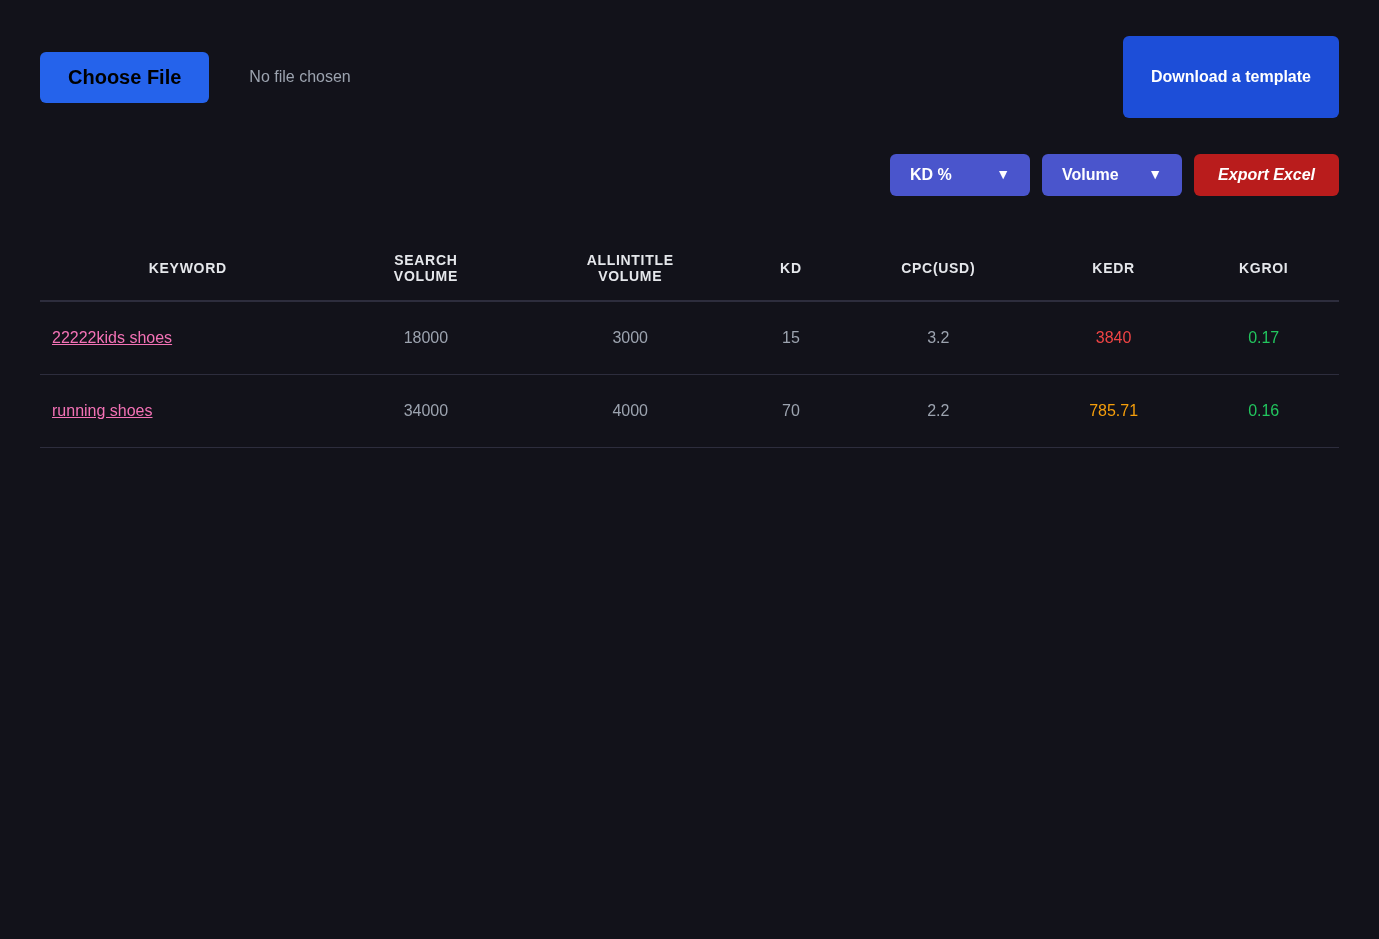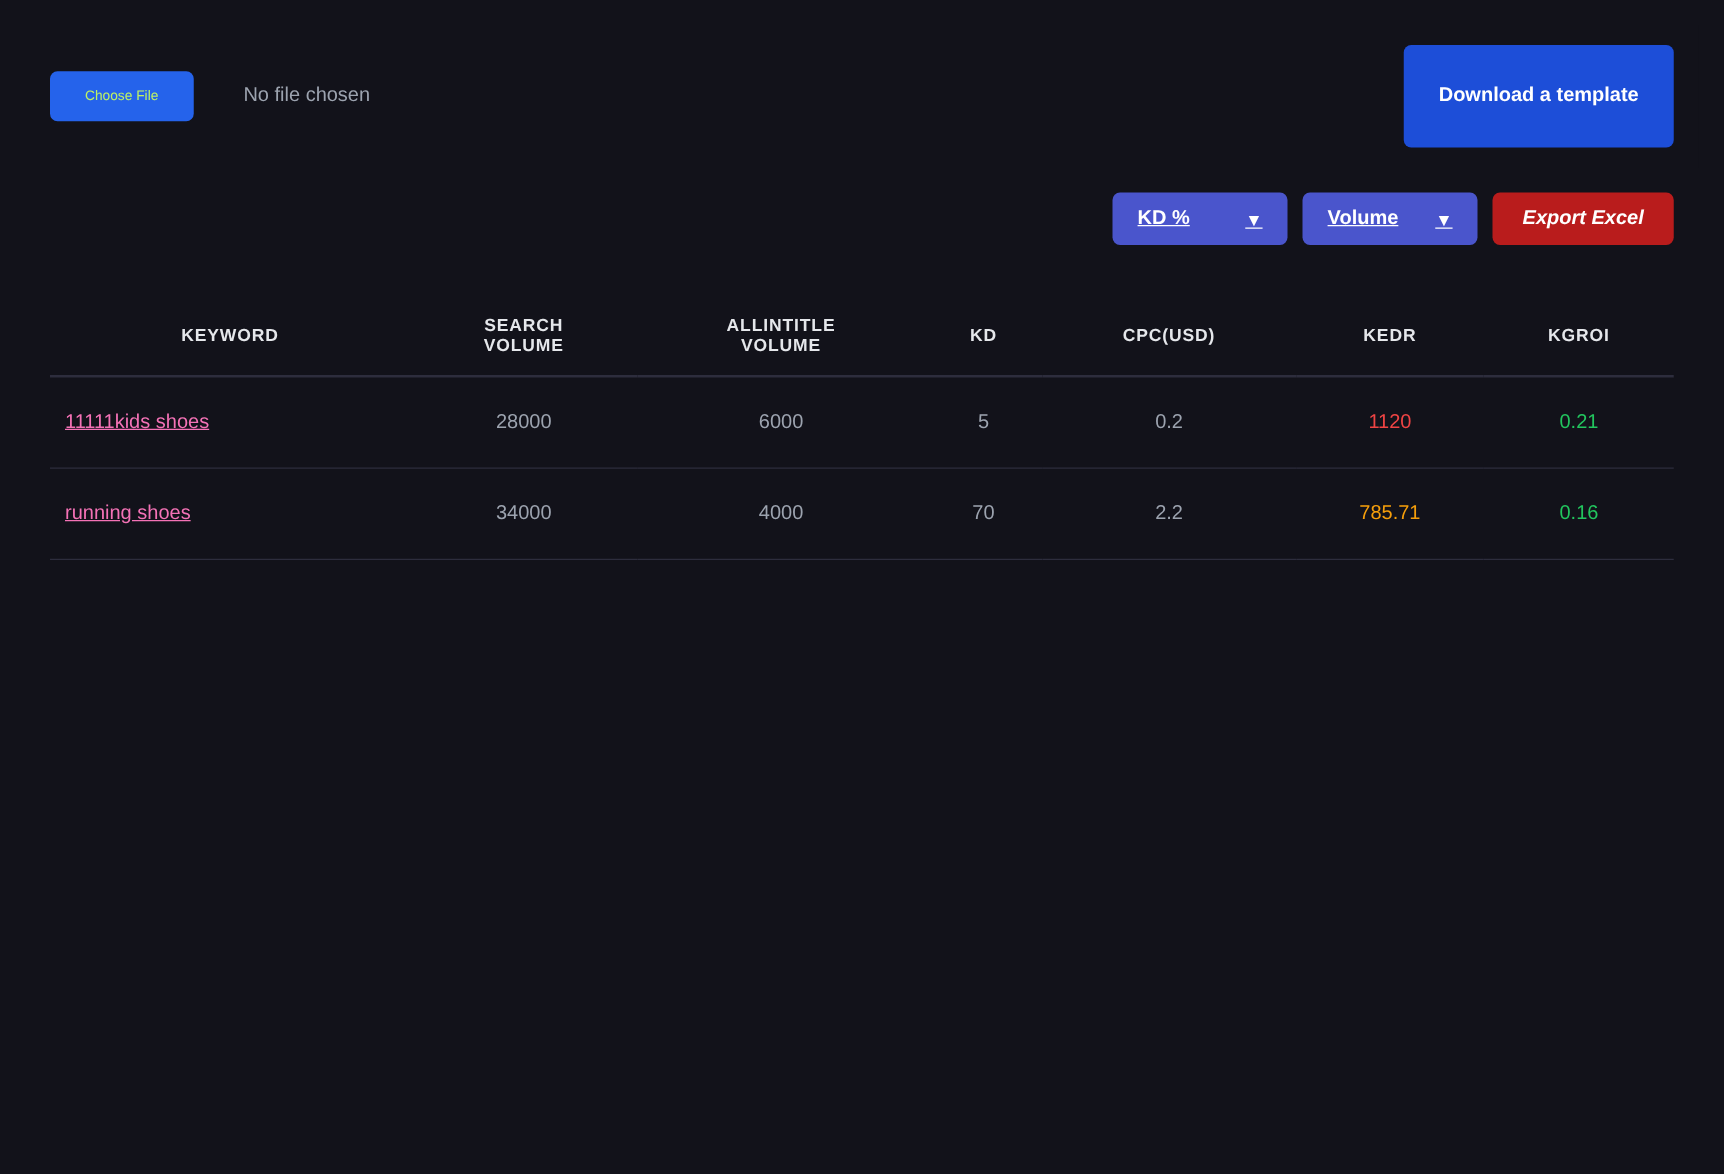--- a/index.html
+++ b/index.html
@@ -26,25 +26,25 @@
     }
 
     .top-bar-left {
       display: flex;
       align-items: center;
       gap: 16px;
     }
 
     .choose-file-btn {
       background-color: #2563eb;
-      color: #bef264;
+      color: #000000;
       border: none;
       padding: 14px 28px;
-      font-size: 11px;
-      font-weight: 400;
+      font-size: 20px;
+      font-weight: 700;
       border-radius: 6px;
       cursor: pointer;
     }
 
     .no-file-text {
       color: #9ca3af;
       font-size: 16px;
       margin-left: 24px;
     }
 
@@ -70,24 +70,23 @@
     .dropdown-btn {
       background-color: #4a55cc;
       color: #ffffff;
       border: none;
       padding: 12px 20px;
       font-size: 16px;
       font-weight: 600;
       border-radius: 6px;
       cursor: pointer;
       display: flex;
-      align-items: flex-end;
+      align-items: flex-start;
       gap: 10px;
       min-width: 140px;
-      text-decoration: underline;
     }
 
     .dropdown-btn .chevron {
       font-size: 14px;
       margin-left: auto;
     }
 
     .export-btn {
       background-color: #b91c1c;
       color: #ffffff;
@@ -188,30 +187,30 @@
         <th>KEYWORD</th>
         <th>SEARCH<br>VOLUME</th>
         <th>ALLINTITLE<br>VOLUME</th>
         <th>KD</th>
         <th>CPC(USD)</th>
         <th>KEDR</th>
         <th>KGROI</th>
       </tr>
     </thead>
     <tbody id="table-body">
-        <tr>
+    <tr>
       <td>
-        <span class="keyword-link">11111kids shoes</span>
+        <span class="keyword-link">22222kids shoes</span>
       </td>
-      <td>28000</td>
-      <td>6000</td>
-      <td>5</td>
-      <td>0.2</td>
-      <td class="kedr-red">1120</td>
-      <td class="kgroi-green">0.21</td>
+      <td>18000</td>
+      <td>3000</td>
+      <td>15</td>
+      <td>3.2</td>
+      <td class="kedr-red">3840</td>
+      <td class="kgroi-green">0.17</td>
     </tr>
         <tr>
       <td>
         <span class="keyword-link">running shoes</span>
       </td>
       <td>34000</td>
       <td>4000</td>
       <td>70</td>
       <td>2.2</td>
       <td class="kedr-orange">785.71</td>

